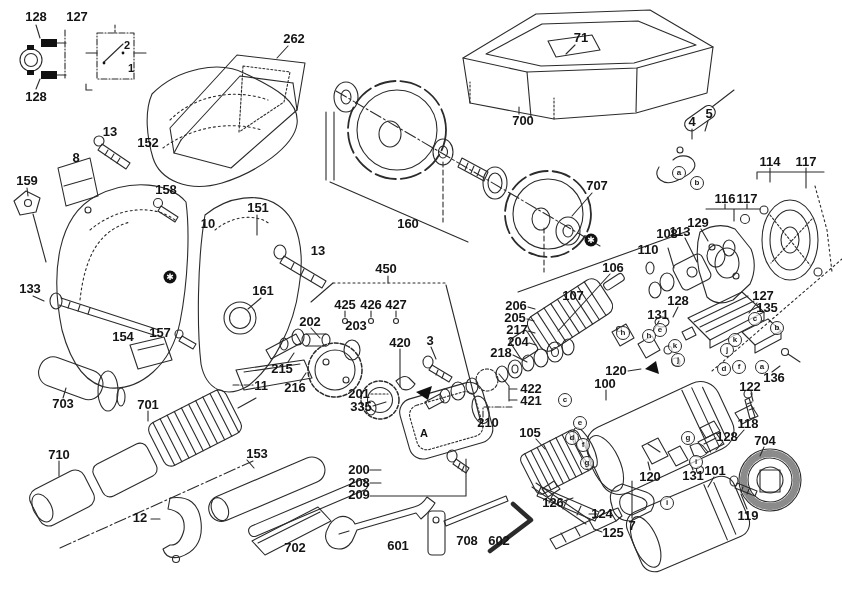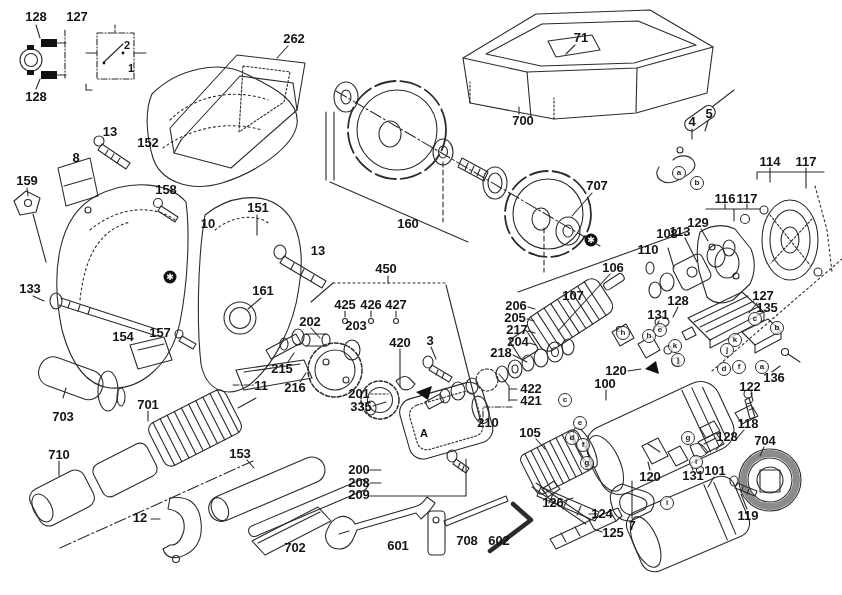--- a/index.html
+++ b/index.html
@@ -505,24 +505,24 @@
       <span class="plabel" style="left: 605px; top: 384px;">100</span>
       <span class="plabel" style="left: 616px; top: 371px;">120</span>
       <span class="plabel" style="left: 763px; top: 296px;">127</span>
       <span class="plabel" style="left: 767px; top: 308px;">135</span>
       <span class="plabel" style="left: 774px; top: 378px;">136</span>
       <span class="plabel" style="left: 750px; top: 387px;">122</span>
       <span class="plabel" style="left: 748px; top: 424px;">118</span>
       <span class="plabel" style="left: 727px; top: 437px;">128</span>
       <span class="plabel" style="left: 765px; top: 441px;">704</span>
       <span class="plabel" style="left: 530px; top: 433px;">105</span>
-      <span class="plabel" style="left: 63px; top: 404px; margin-top: 13px;">703</span>
+      <span class="plabel" style="left: 63px; top: 404px;">703</span>
       <span class="plabel" style="left: 148px; top: 405px;">701</span>
       <span class="plabel" style="left: 59px; top: 455px;">710</span>
-      <span class="plabel" style="left: 240px; top: 454px;">153</span>
+      <span class="plabel" style="left: 257px; top: 454px;">153</span>
       <span class="plabel" style="left: 140px; top: 518px;">12</span>
       <span class="plabel" style="left: 295px; top: 548px;">702</span>
       <span class="plabel" style="left: 398px; top: 546px;">601</span>
       <span class="plabel" style="left: 467px; top: 541px;">708</span>
       <span class="plabel" style="left: 499px; top: 541px;">602</span>
       <span class="plabel" style="left: 553px; top: 503px;">126</span>
       <span class="plabel" style="left: 602px; top: 514px;">124</span>
       <span class="plabel" style="left: 613px; top: 533px;">125</span>
       <span class="plabel" style="left: 632px; top: 526px;">7</span>
       <span class="plabel" style="left: 650px; top: 477px;">120</span>

